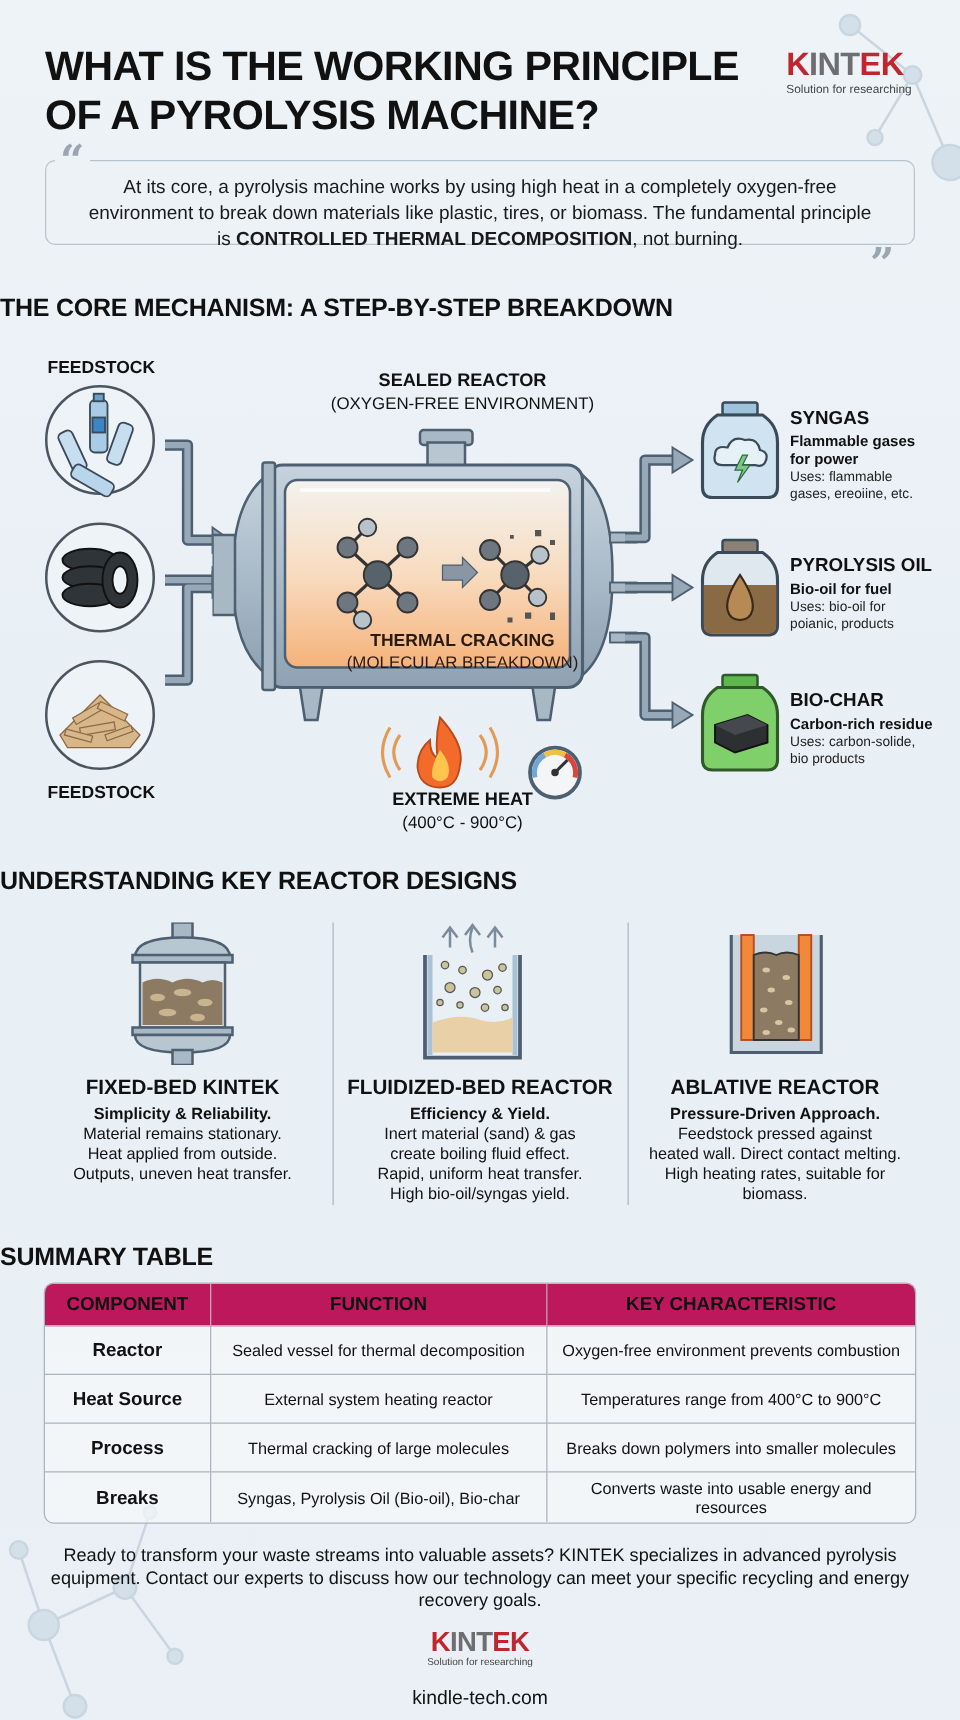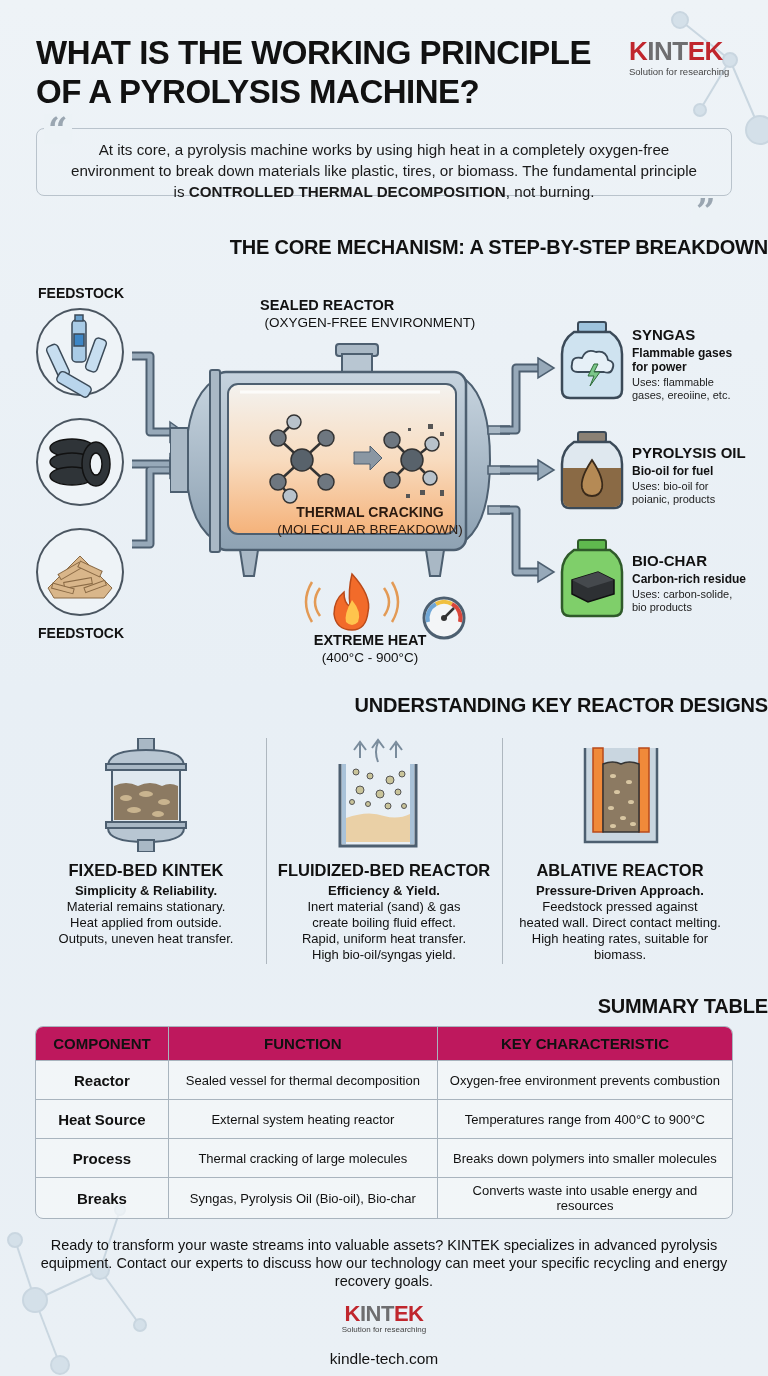--- a/index.html
+++ b/index.html
@@ -7,21 +7,21 @@
 .bgmol{position:absolute;pointer-events:none}
 .title{position:absolute;left:36px;top:33px;width:560px;font-size:33px;line-height:39px;font-weight:bold;letter-spacing:-0.5px;color:#111}
 .logo{position:absolute;left:629px;top:38px;width:110px;text-align:left}
 .logo .brand{font-size:26px;font-weight:bold;letter-spacing:-0.5px;line-height:26px}
 .logo .k1{color:#c0262d}
 .logo .k2{color:#6e6e70}
 .logo .k3{color:#c0262d}
 .logo .tag{font-size:9.5px;color:#444;margin-top:2px;white-space:nowrap}
 .quote{position:absolute;left:36px;top:128px;width:696px;height:68px;border:1.5px solid #b9c3cc;border-radius:8px;padding:10px 30px 0;text-align:center;font-size:15.2px;line-height:21px;color:#1a1a1a}
 .qm{position:absolute;font-size:34px;color:#9aa6b1;font-weight:bold;font-family:"DejaVu Serif",serif;background:#ecf2f6;line-height:30px;padding:0 4px}
-.h2{position:absolute;left:0;width:768px;text-align:right;font-size:20px;font-weight:bold;letter-spacing:-0.2px;color:#111}
+.h2{position:absolute;left:0;width:768px;text-align:left;font-size:20px;font-weight:bold;letter-spacing:-0.2px;color:#111}
 .lbl{position:absolute;font-weight:bold;font-size:14px}
 .sub{position:absolute;font-size:13.5px;text-align:center}
 .outtxt{position:absolute;left:632px;width:130px}
 .outtxt .t{font-size:15px;font-weight:bold;line-height:18px}
 .outtxt .s{font-size:12px;font-weight:bold;line-height:14px;margin-top:2px}
 .outtxt .u{font-size:11px;line-height:13px;margin-top:2px;color:#222}
 .col{position:absolute;top:860px;width:240px;text-align:center}
 .col .t{font-size:16.5px;font-weight:bold;line-height:20px}
 .col .s{font-size:13px;font-weight:bold;line-height:16px;margin-top:3px}
 .col .d{font-size:13px;line-height:16px;color:#111}
@@ -132,21 +132,21 @@
       <path d="M4,124 H42"></path>
       <path d="M4,204 H22 V130 H42"></path>
     </g>
   <g fill="#97a9b9" stroke="#4d5f70" stroke-width="1.5">
       <polygon points="42,82 56,92 42,102"></polygon>
       <polygon points="42,114 56,124 42,134"></polygon>
       <polygon points="42,120 56,130 42,140" transform="translate(0,-2)"></polygon>
     </g>
 </svg>
 
-<div class="lbl" style="left:260px;top:297px;width:220px;text-align:left;font-size:14.5px">SEALED REACTOR</div>
+<div class="lbl" style="left:260px;top:297px;width:220px;text-align:center;font-size:14.5px">SEALED REACTOR</div>
 <div class="sub" style="left:232px;top:315px;width:276px">(OXYGEN-FREE ENVIRONMENT)</div>
 
 <svg style="position:absolute;left:170px;top:340px" width="340" height="240">
   <defs>
     <linearGradient id="heatg" x1="0" y1="0" x2="0" y2="1">
         <stop offset="0" stop-color="#f3f2ef"></stop>
         <stop offset="0.5" stop-color="#f8dcc0"></stop>
         <stop offset="1" stop-color="#f5b27a"></stop>
       </linearGradient>
     <linearGradient id="steel" x1="0" y1="0" x2="0" y2="1">

